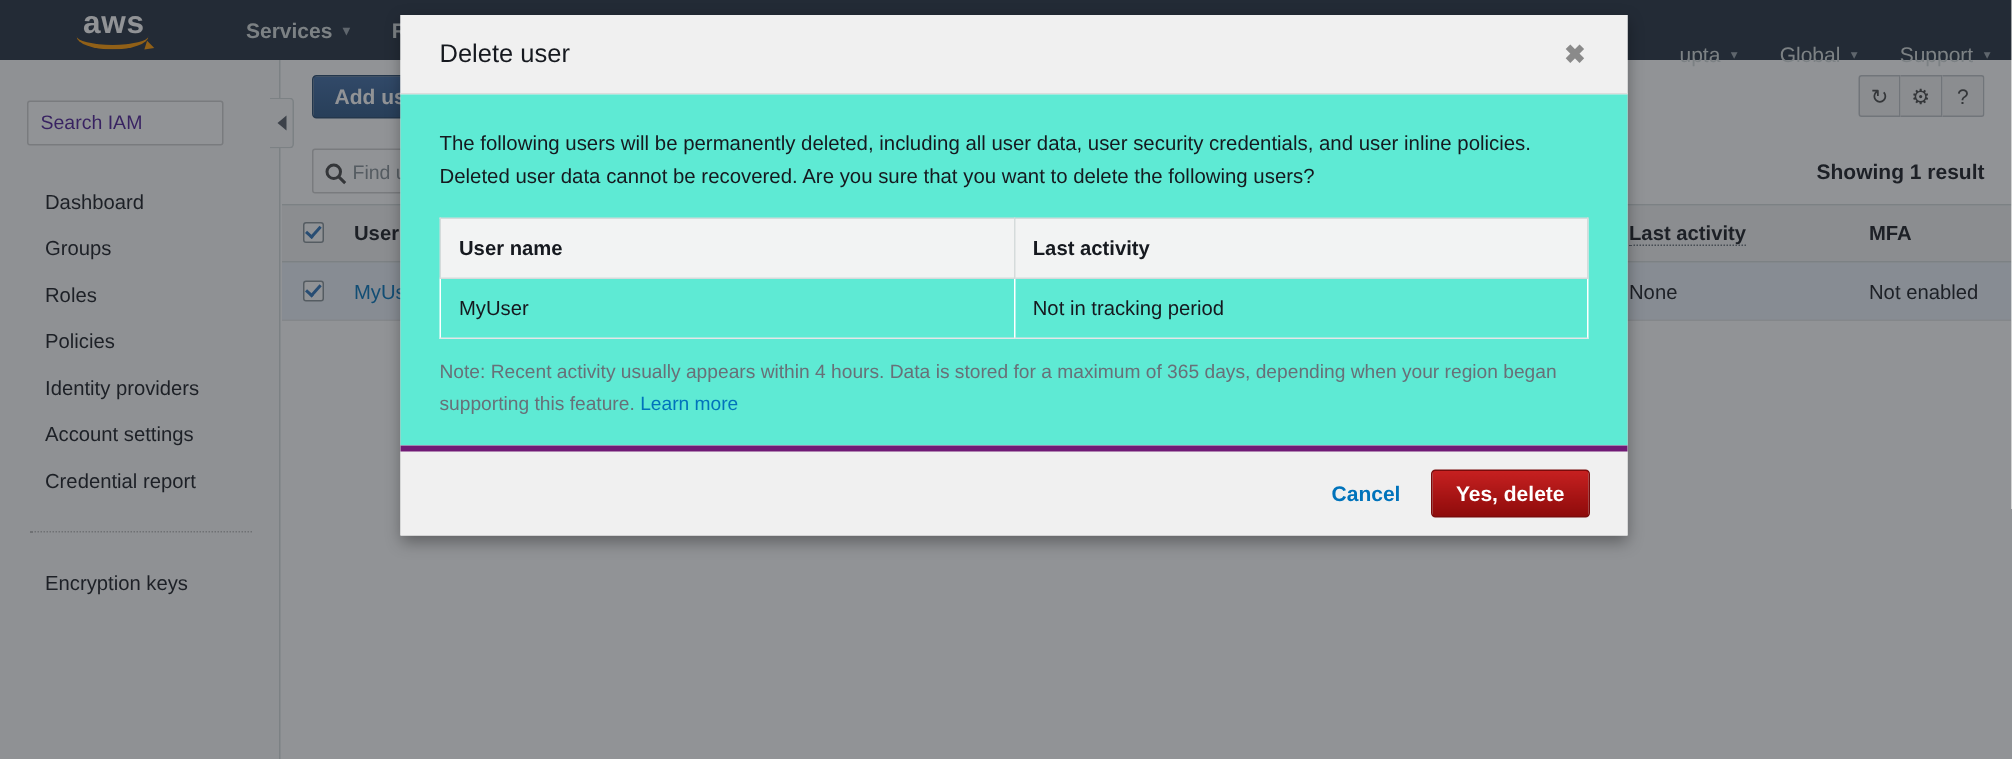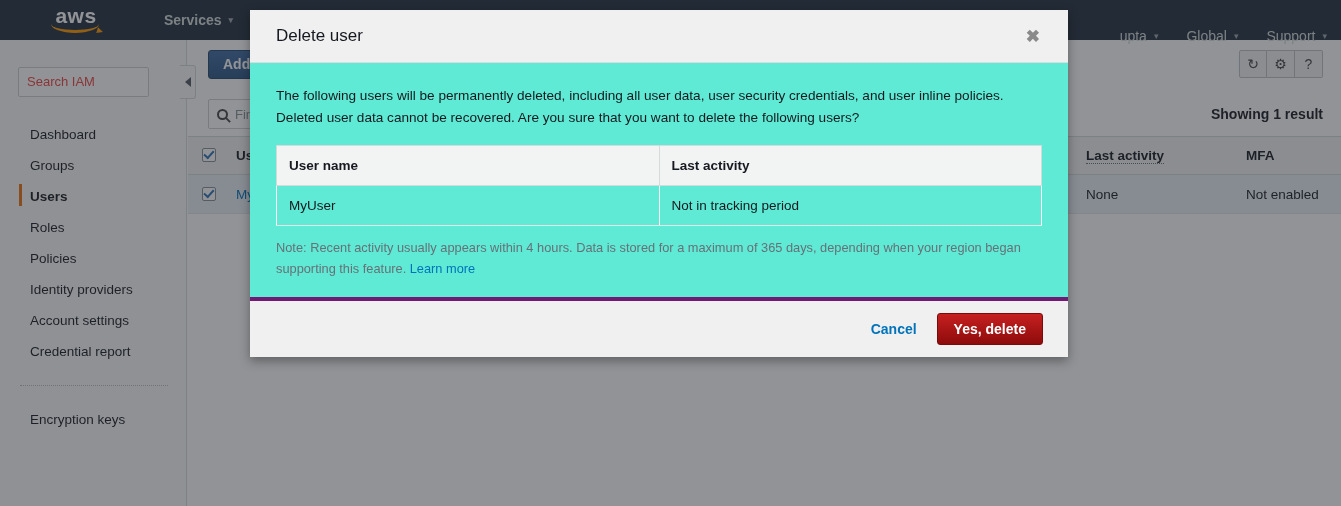--- a/index.html
+++ b/index.html
@@ -45,21 +45,21 @@
   .nav-right { position: absolute; right: 0; top: 16px; height: 40px; display: flex; }
 
   
   .sidebar {
     position: absolute; left: 0; top: 40px; width: 187px; height: 466px;
     background: #fafafa; border-right: 1px solid #d5dbdb;
   }
   .search-iam {
     margin: 27px 18px 0 18px; width: 131px; height: 30px;
     border: 1px solid #cfcfcf; border-radius: 2px; background: #fff;
-    font-size: 13px; color: #ef4444; padding: 0 8px; line-height: 28px;
+    font-size: 13px; color: #4c1d95; padding: 0 8px; line-height: 28px;
     cursor: text;
   }
   .sidenav { margin-top: 22px; }
   .sidenav-item {
     height: 31px; display: flex; align-items: center;
     padding-left: 30px; font-size: 13.5px; color: #16191f; cursor: pointer;
     position: relative;
   }
   .sidenav-item.active { font-weight: 700; }
   .sidenav-item.active:before {
@@ -153,21 +153,21 @@
     border-width: 0 2.5px 2.5px 0; transform: rotate(42deg) translate(-1px,-1px);
   }
   .dotted-underline { border-bottom: 1px dotted #687078; }
 
   
   .overlay {
     position: absolute; left: 0; top: 0; width: 1341px; height: 506px;
     background: rgba(35,40,45,0.5); z-index: 10;
   }
   .modal {
-    position: absolute; left: 250px; top: 10px; width: 818px;
+    position: absolute; left: 267px; top: 10px; width: 818px;
     background: #fff; z-index: 11;
     box-shadow: 0 4px 10px rgba(0,0,0,0.35);
   }
   .modal-header {
     height: 53px; background: #f0f0f0; border-bottom: 1px solid #dcdcdc;
     display: flex; align-items: center; padding: 0 22px 0 26px;
     justify-content: space-between;
   }
   .modal-title { font-size: 17px; color: #16191f; font-weight: 400; }
   .modal-close {
@@ -245,21 +245,20 @@
         <span class="caret">▾</span>
       </div>
     </div>
   </div>
 
   <div class="sidebar">
     <div class="search-iam">Search IAM</div>
     <div class="sidenav">
       <div class="sidenav-item">Dashboard</div>
       <div class="sidenav-item">Groups</div>
-      <div class="sidenav-item active">Users</div>
       <div class="sidenav-item">Roles</div>
       <div class="sidenav-item">Policies</div>
       <div class="sidenav-item">Identity providers</div>
       <div class="sidenav-item">Account settings</div>
       <div class="sidenav-item">Credential report</div>
       <div class="side-divider"></div>
       <div class="sidenav-item">Encryption keys</div>
     </div>
   </div>
   <div class="collapse-handle">

